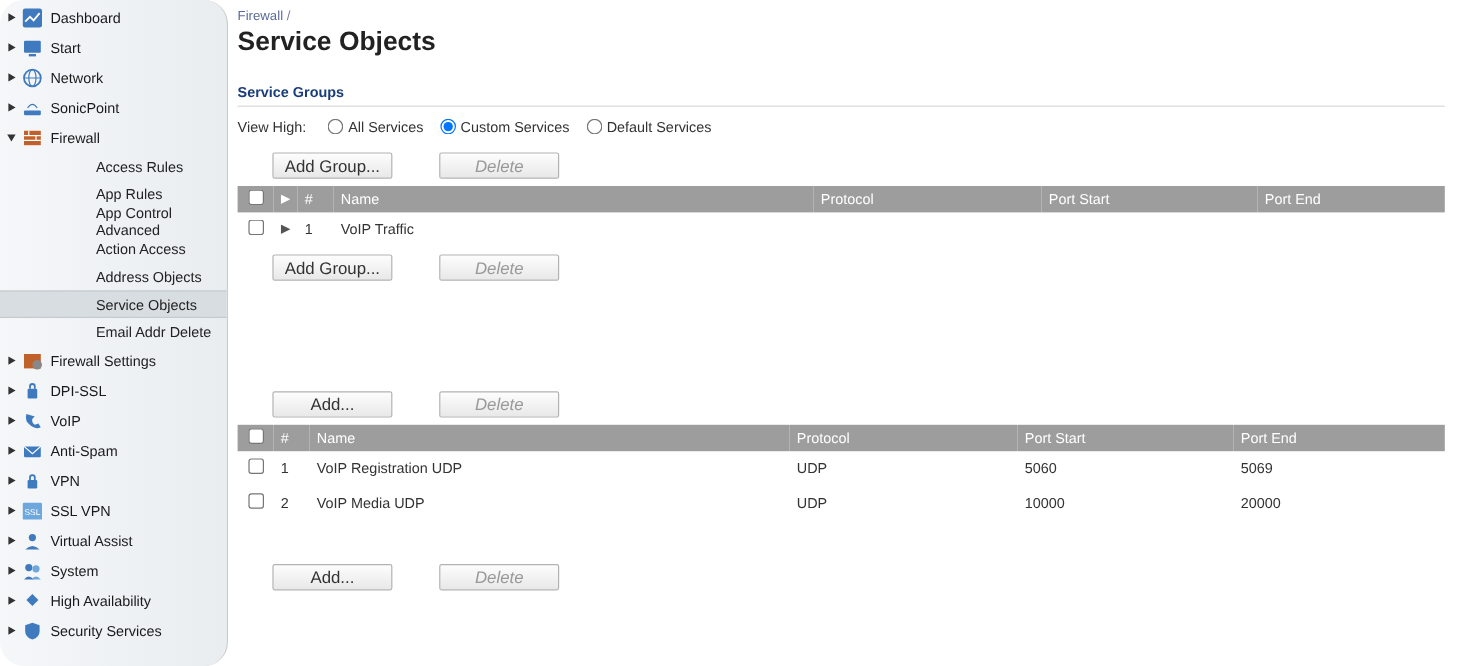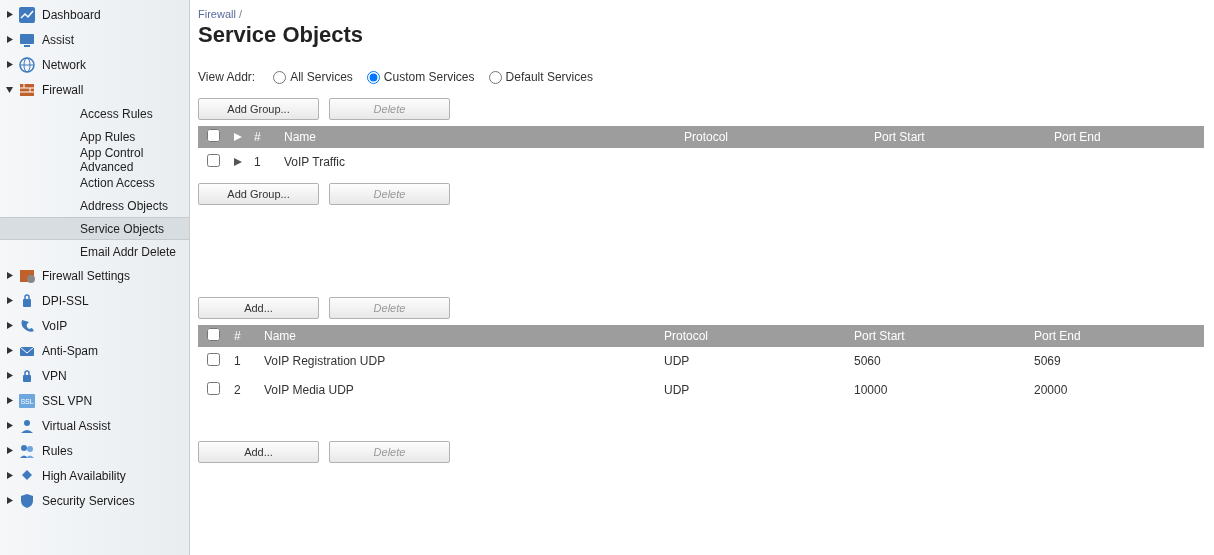--- a/index.html
+++ b/index.html
@@ -13,20 +13,21 @@
     overflow: hidden;
     display: flex;
   }
   
   .sidebar {
     width: 190px;
     background: linear-gradient(to right, #f5f7f9 0%, #e9edf0 100%);
     border-right: 1px solid #ccc;
     padding-top: 2px;
     overflow: hidden;
+    border-radius: 20px;
   }
   .nav-item {
     display: flex;
     align-items: center;
     height: 25px;
     padding-left: 4px;
     cursor: pointer;
     color: #1a1a1a;
   }
   .nav-arrow {
@@ -88,35 +89,36 @@
   }
   .view-row {
     display: flex;
     align-items: center;
     gap: 14px;
     margin-bottom: 14px;
     font-size: 12px;
     color: #333;
   }
   .view-row .lbl { margin-right: 4px; }
-  .radio-wrap { display:flex; align-items:flex-end; gap:4px; }
+  .radio-wrap { display:flex; align-items:flex-start; gap:4px; }
   .btn-row {
     display: flex;
     gap: 10px;
     margin: 6px 0 6px 0;
   }
   button.win-btn {
-    width: 121px;
+    width: 100px;
     height: 22px;
     background: linear-gradient(#fdfdfd,#e8e8e8);
     border: 1px solid #b2b2b2;
     border-radius: 2px;
-    font-size: 11px;
+    font-size: 14px;
     color: #333;
     cursor: pointer;
+    margin-left: 29px;
   }
   button.win-btn:disabled {
     color: #999;
     cursor: default;
     font-style: italic;
   }
   table.data {
     width: 100%;
     border-collapse: collapse;
     font-size: 12px;
@@ -176,36 +178,50 @@
           <svg width="9" height="9">
             <polygon points="2,1 8,4.5 2,8" fill="#333"></polygon>
           </svg>
         </span>
         <span class="nav-icon">
           <svg width="18" height="18" viewBox="0 0 18 18">
             <rect x="2" y="3" width="14" height="10" rx="1" fill="#3f7abf"></rect>
             <rect x="6" y="14" width="6" height="2" fill="#3f7abf"></rect>
           </svg>
         </span>
-        <span class="nav-label">Assist</span>
+        <span class="nav-label">Start</span>
       </div>
       <div class="nav-item">
         <span class="nav-arrow">
           <svg width="9" height="9">
             <polygon points="2,1 8,4.5 2,8" fill="#333"></polygon>
           </svg>
         </span>
         <span class="nav-icon">
           <svg width="18" height="18" viewBox="0 0 18 18">
             <circle cx="9" cy="9" r="7" fill="none" stroke="#3f7abf" stroke-width="1.5"></circle>
             <line x1="2" y1="9" x2="16" y2="9" stroke="#3f7abf"></line>
             <ellipse cx="9" cy="9" rx="3" ry="7" fill="none" stroke="#3f7abf"></ellipse>
           </svg>
         </span>
         <span class="nav-label">Network</span>
+      </div>
+      <div class="nav-item">
+        <span class="nav-arrow">
+          <svg width="9" height="9">
+            <polygon points="2,1 8,4.5 2,8" fill="#333"></polygon>
+          </svg>
+        </span>
+        <span class="nav-icon">
+          <svg width="18" height="18" viewBox="0 0 18 18">
+            <rect x="2" y="11" width="14" height="4" rx="1" fill="#3f7abf"></rect>
+            <path d="M5 9 Q9 3 13 9" fill="none" stroke="#3f7abf"></path>
+          </svg>
+        </span>
+        <span class="nav-label">SonicPoint</span>
       </div>
       <div class="nav-item">
         <span class="nav-arrow">
           <svg width="9" height="9">
             <polygon points="1,2 8,2 4.5,8" fill="#333"></polygon>
           </svg>
         </span>
         <span class="nav-icon">
           <svg width="18" height="18" viewBox="0 0 18 18">
             <rect x="2" y="3" width="14" height="12" fill="#c0602a"></rect>
@@ -342,21 +358,21 @@
           </svg>
         </span>
         <span class="nav-icon">
           <svg width="18" height="18" viewBox="0 0 18 18">
             <circle cx="6" cy="6" r="3" fill="#3f7abf"></circle>
             <circle cx="12" cy="7" r="3" fill="#6ea7de"></circle>
             <path d="M2 16 q4 -5 8 0" fill="#3f7abf"></path>
             <path d="M8 16 q4 -5 8 0" fill="#6ea7de"></path>
           </svg>
         </span>
-        <span class="nav-label">Rules</span>
+        <span class="nav-label">System</span>
       </div>
       <div class="nav-item">
         <span class="nav-arrow">
           <svg width="9" height="9">
             <polygon points="2,1 8,4.5 2,8" fill="#333"></polygon>
           </svg>
         </span>
         <span class="nav-icon">
           <svg width="18" height="18" viewBox="0 0 18 18">
             <path d="M9 3 l5 5 -5 5 -5 -5 z" fill="#3f7abf"></path>
@@ -381,23 +397,24 @@
 </div>
 
 <div class="main">
 
   <div class="breadcrumb">
     <a href="#">Firewall</a>
     <span>/</span>
   </div>
   <h1 class="page-title">Service Objects</h1>
 
+  <div class="section-title">Service Groups</div>
 
   <div class="view-row">
-    <span class="lbl">View Addr:</span>
+    <span class="lbl">View High:</span>
     <label class="radio-wrap">
       <input type="radio" name="vs" style="">
       <span>All Services</span>
     </label>
     <label class="radio-wrap">
       <input type="radio" name="vs" checked="" style="">
       <span>Custom Services</span>
     </label>
     <label class="radio-wrap">
       <input type="radio" name="vs" style="">

